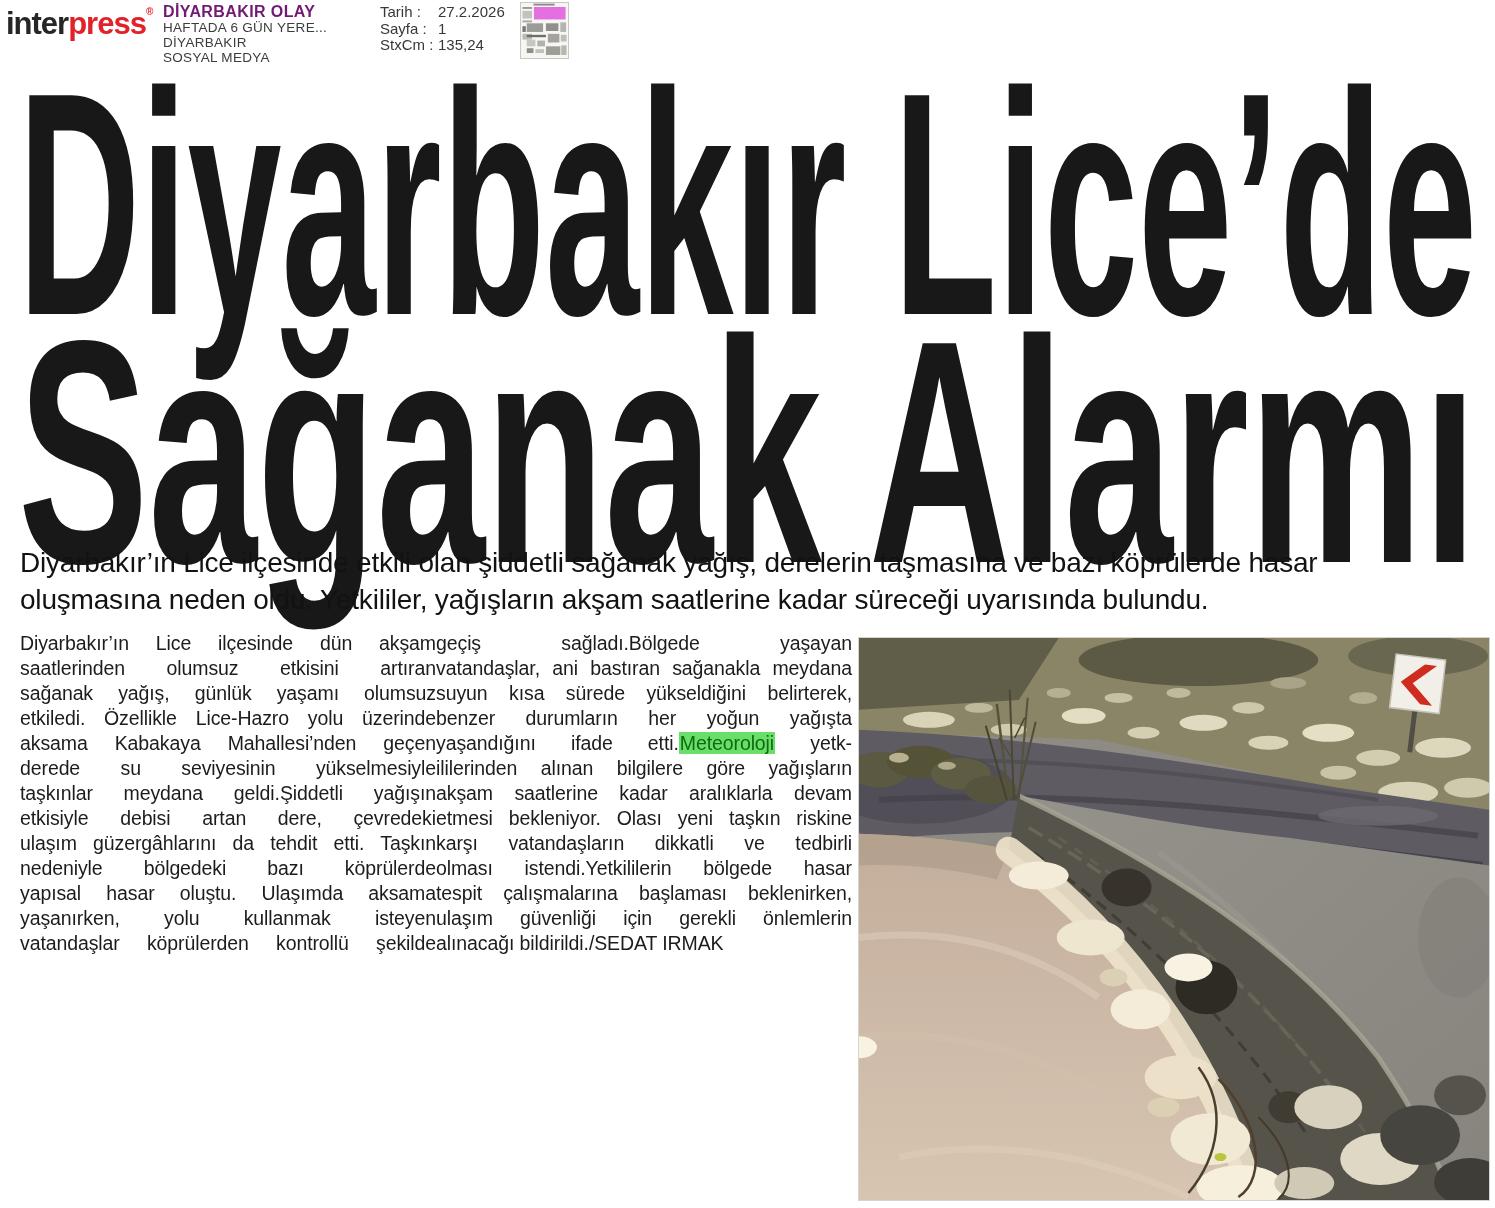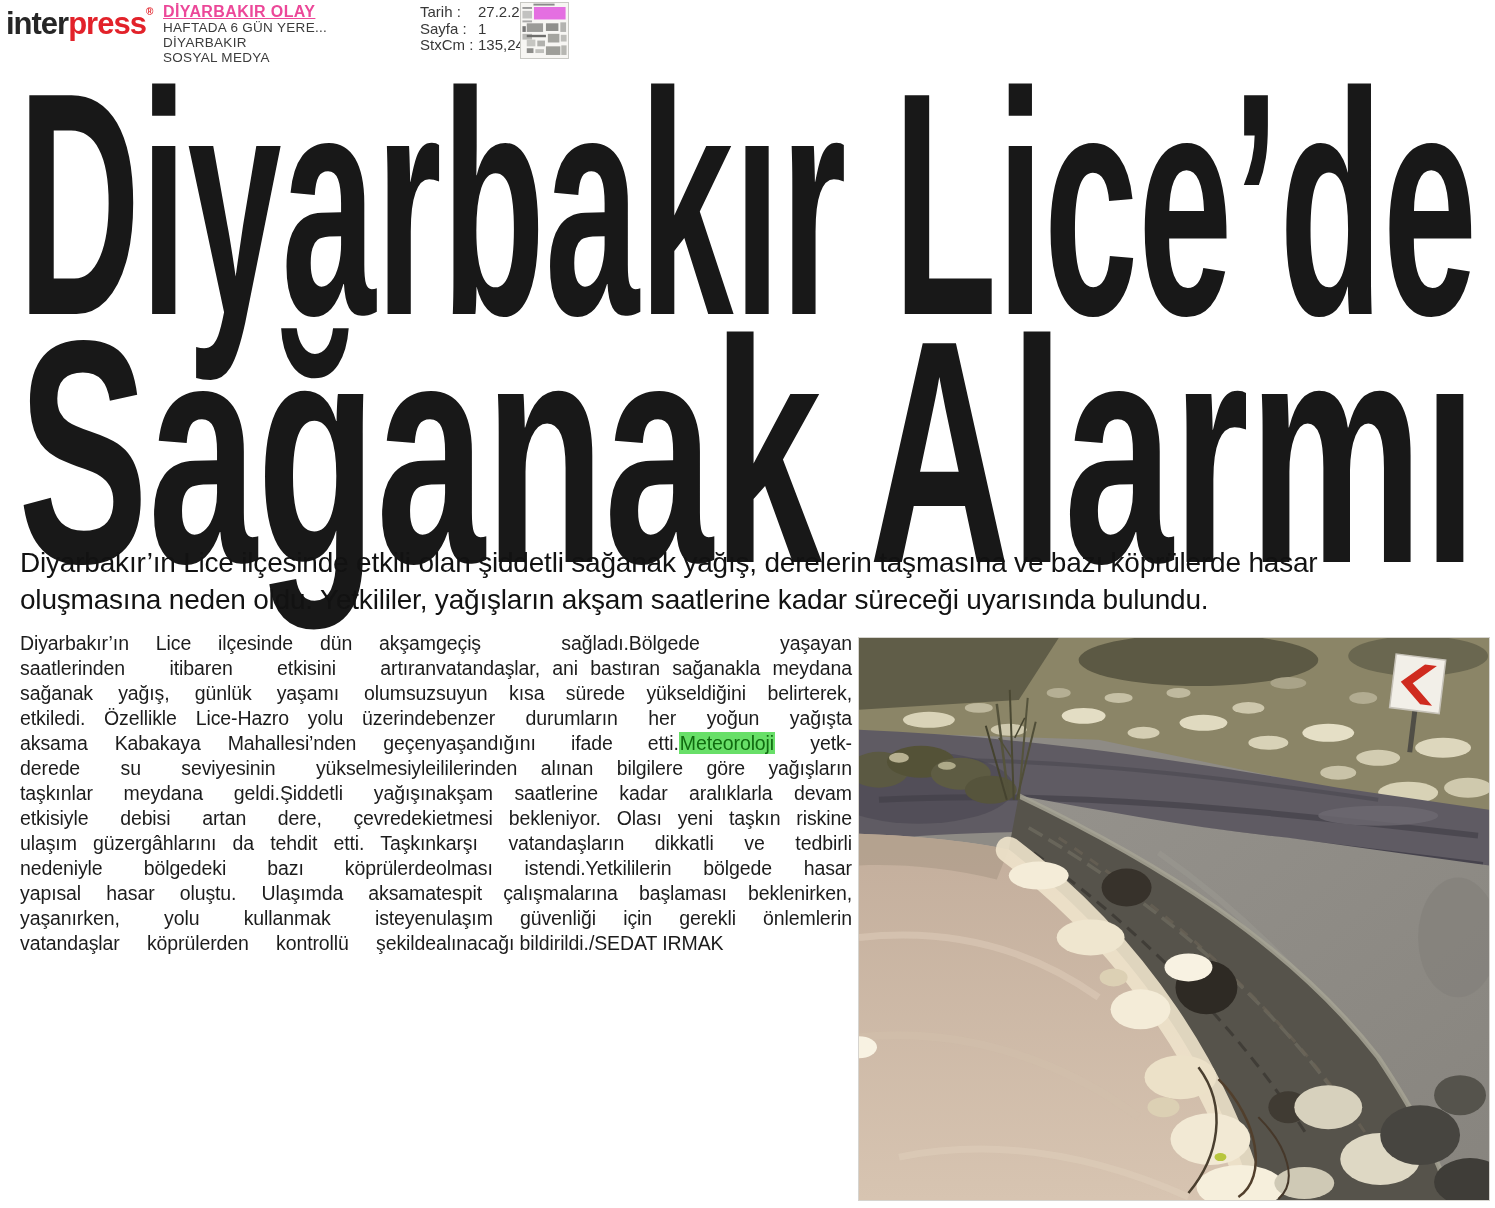--- a/index.html
+++ b/index.html
@@ -9,25 +9,25 @@
     font-family:"Liberation Sans", sans-serif; color:#141414;
   }
 
   
   .hdr { position:absolute; left:0; top:0; width:1495px; height:75px; }
   .logo { position:absolute; left:6px; top:6px; font-weight:bold; font-size:31px; letter-spacing:-1px; white-space:nowrap; }
   .logo .lg-a { color:#262626; }
   .logo .lg-b { color:#e2222a; }
   .logo sup { font-size:10px; color:#e2222a; vertical-align:top; }
   .pub { position:absolute; left:163px; top:3px; line-height:15px; }
-  .pub-name { font-size:16px; font-weight:bold; color:#ec4899; letter-spacing:.4px; line-height:17px;text-decoration:underline; }
+  .pub-name { font-size:16px; font-weight:bold; color:#701a75; letter-spacing:.4px; line-height:17px; }
   .pub-line { font-size:13.5px; color:#3c3c3c; letter-spacing:.3px; }
   .meta { position:absolute; left:380px; top:4px; font-size:15px; color:#383838; }
   .meta-row { display:flex; line-height:16.5px; }
-  .meta-label { width:58px;margin-left:40px; }
+  .meta-label { width:58px; }
   .meta-value { }
   .thumb {
     position:absolute; left:520px; top:2px; width:49px; height:57px;
     background:#f7f6f3; border:1px solid #c9c9c4; cursor:pointer;
   }
   .thumb svg { display:block; width:100%; height:100%; }
 
   
   .headline { position:absolute; left:18px; top:84px; width:1459px; }
   .headline svg { display:block; overflow:visible; }
@@ -118,21 +118,21 @@
 </div>
 
 <div class="lead">
   <div class="lead-line">Diyarbakır’ın Lice ilçesinde etkili olan şiddetli sağanak yağış, derelerin taşmasına ve bazı köprülerde hasar</div>
   <div class="lead-line">oluşmasına neden oldu. Yetkililer, yağışların akşam saatlerine kadar süreceği uyarısında bulundu.</div>
 </div>
 
 <div class="cols">
   <div class="col" id="col1">
       <div class="bline">Diyarbakır’ın Lice ilçesinde dün akşam</div>
-      <div class="bline">saatlerinden itibaren etkisini artıran</div>
+      <div class="bline">saatlerinden olumsuz etkisini artıran</div>
       <div class="bline">sağanak yağış, günlük yaşamı olumsuz</div>
       <div class="bline">etkiledi. Özellikle Lice-Hazro yolu üzerinde</div>
       <div class="bline">aksama Kabakaya Mahallesi’nden geçen</div>
       <div class="bline">derede su seviyesinin yükselmesiyle</div>
       <div class="bline">taşkınlar meydana geldi.Şiddetli yağışın</div>
       <div class="bline">etkisiyle debisi artan dere, çevredeki</div>
       <div class="bline">ulaşım güzergâhlarını da tehdit etti. Taşkın</div>
       <div class="bline">nedeniyle bölgedeki bazı köprülerde</div>
       <div class="bline">yapısal hasar oluştu. Ulaşımda aksama</div>
       <div class="bline">yaşanırken, yolu kullanmak isteyen</div>

